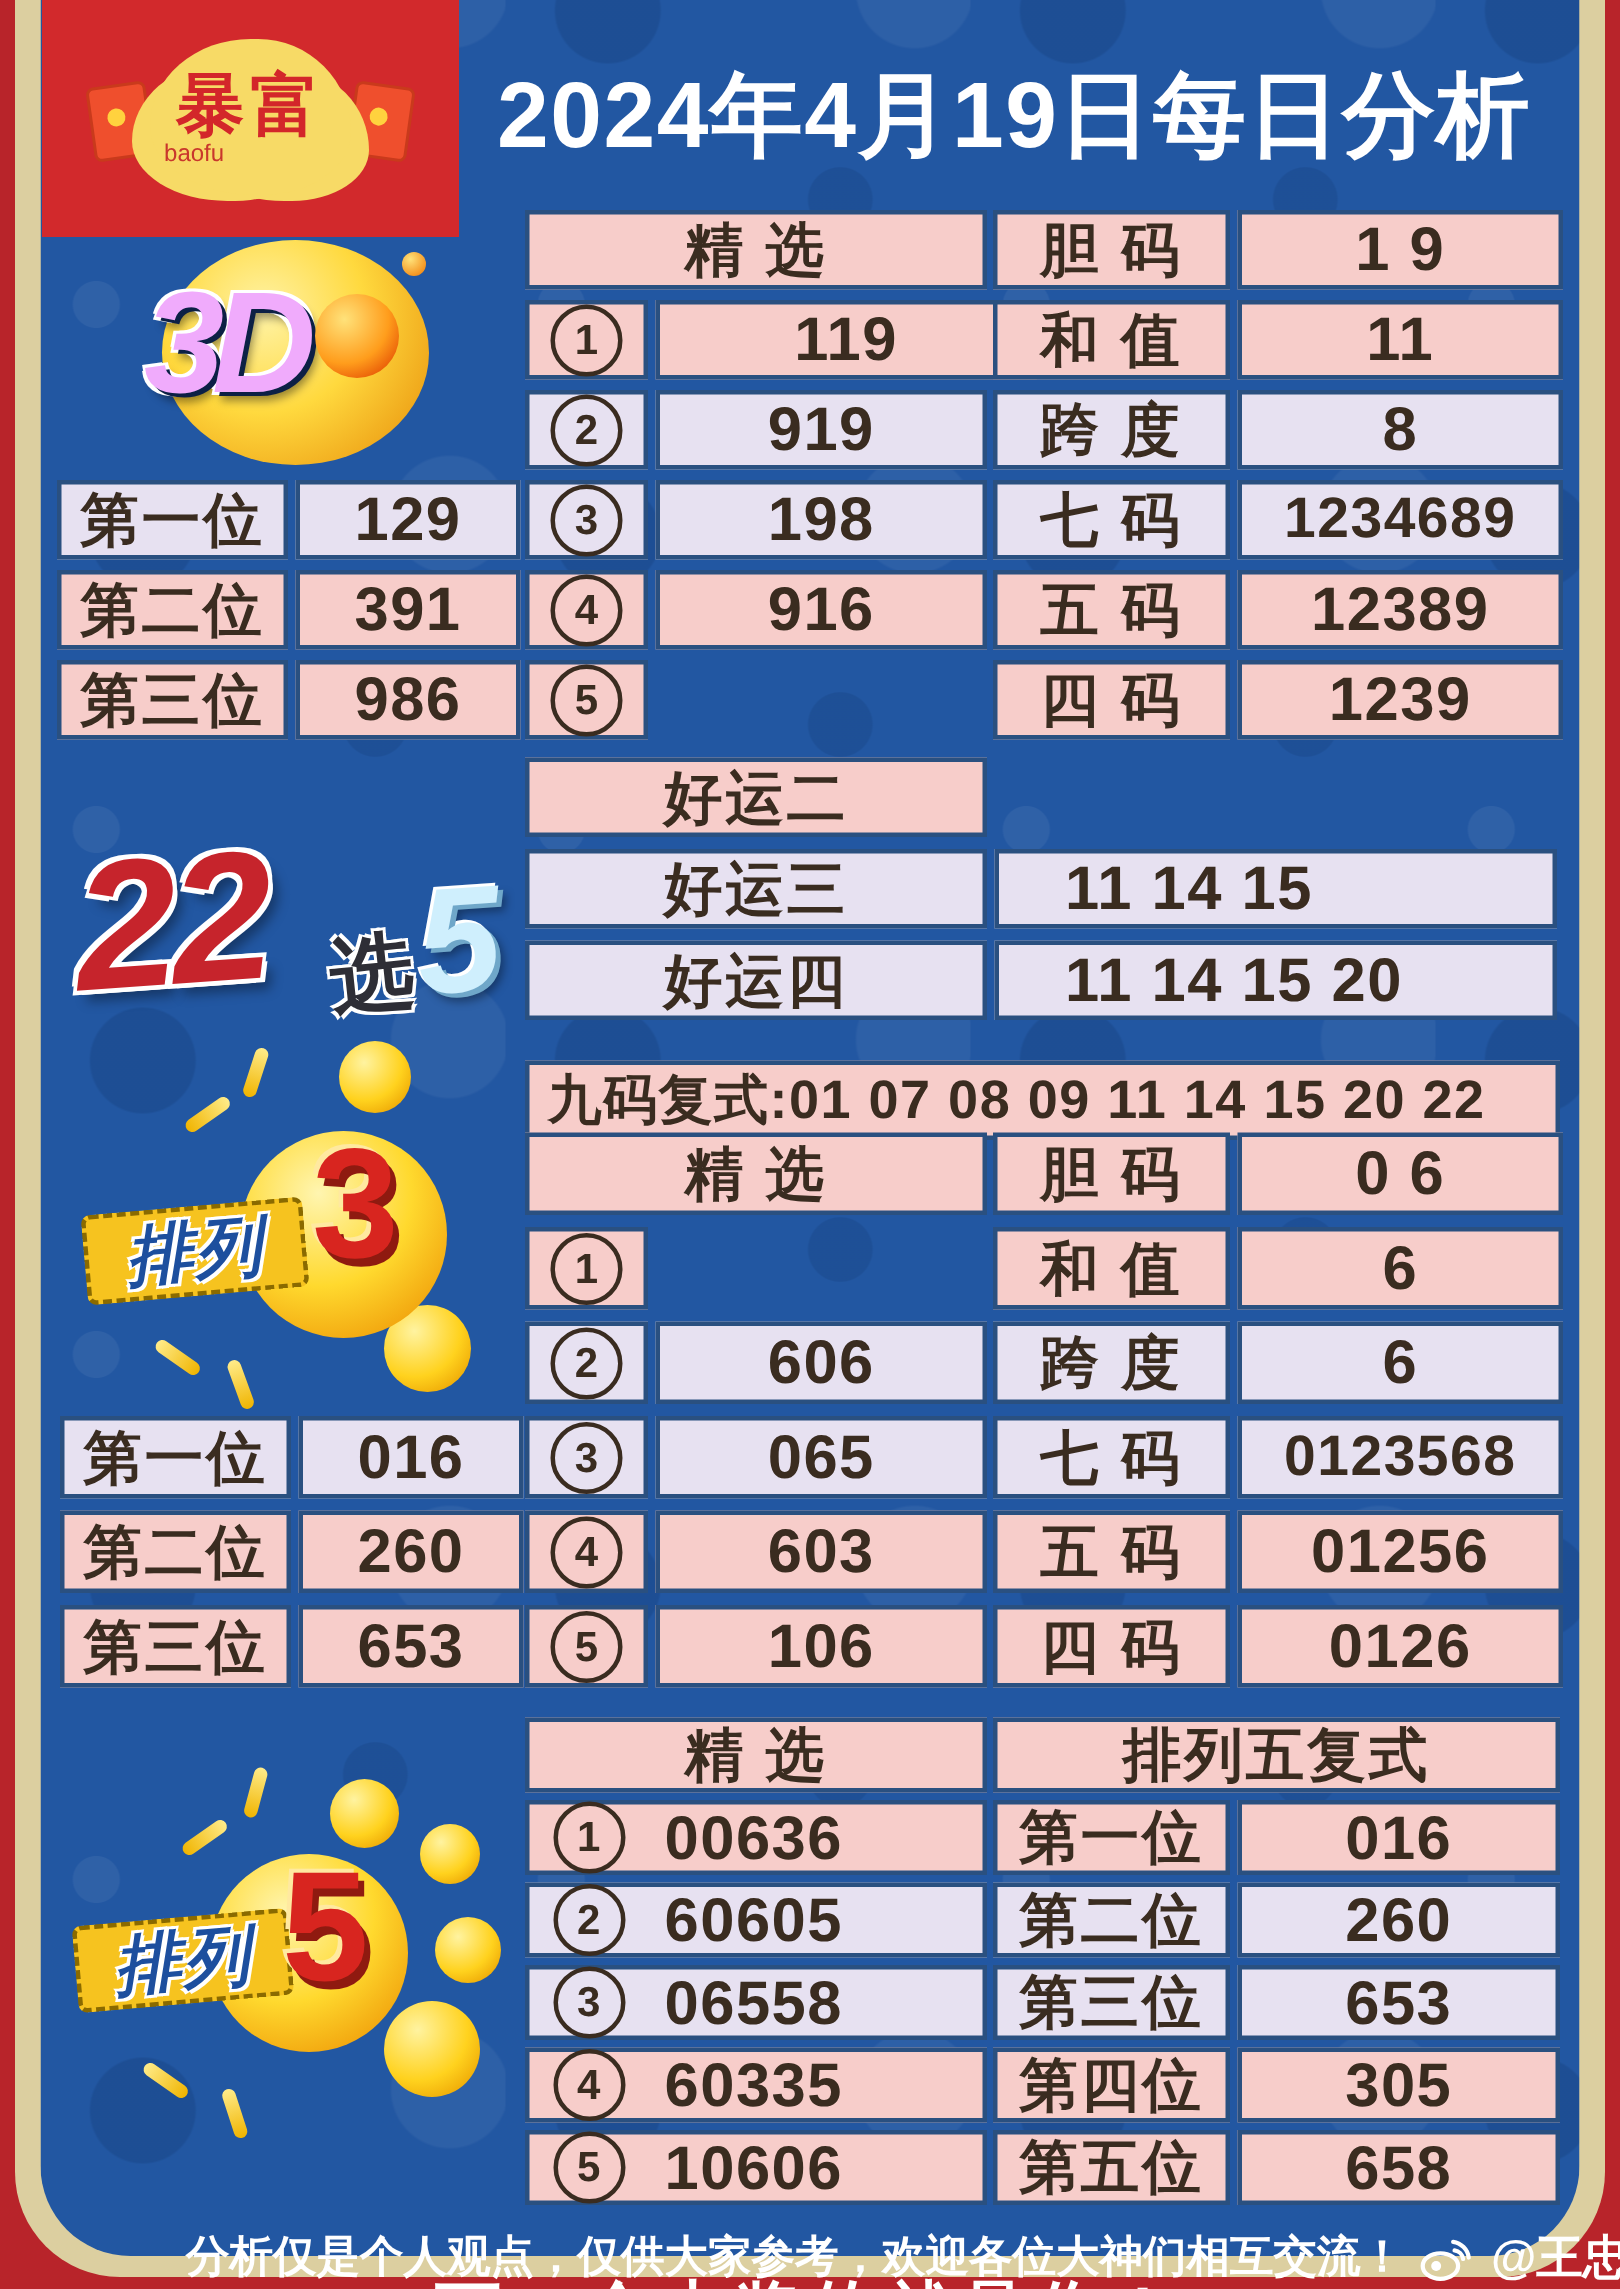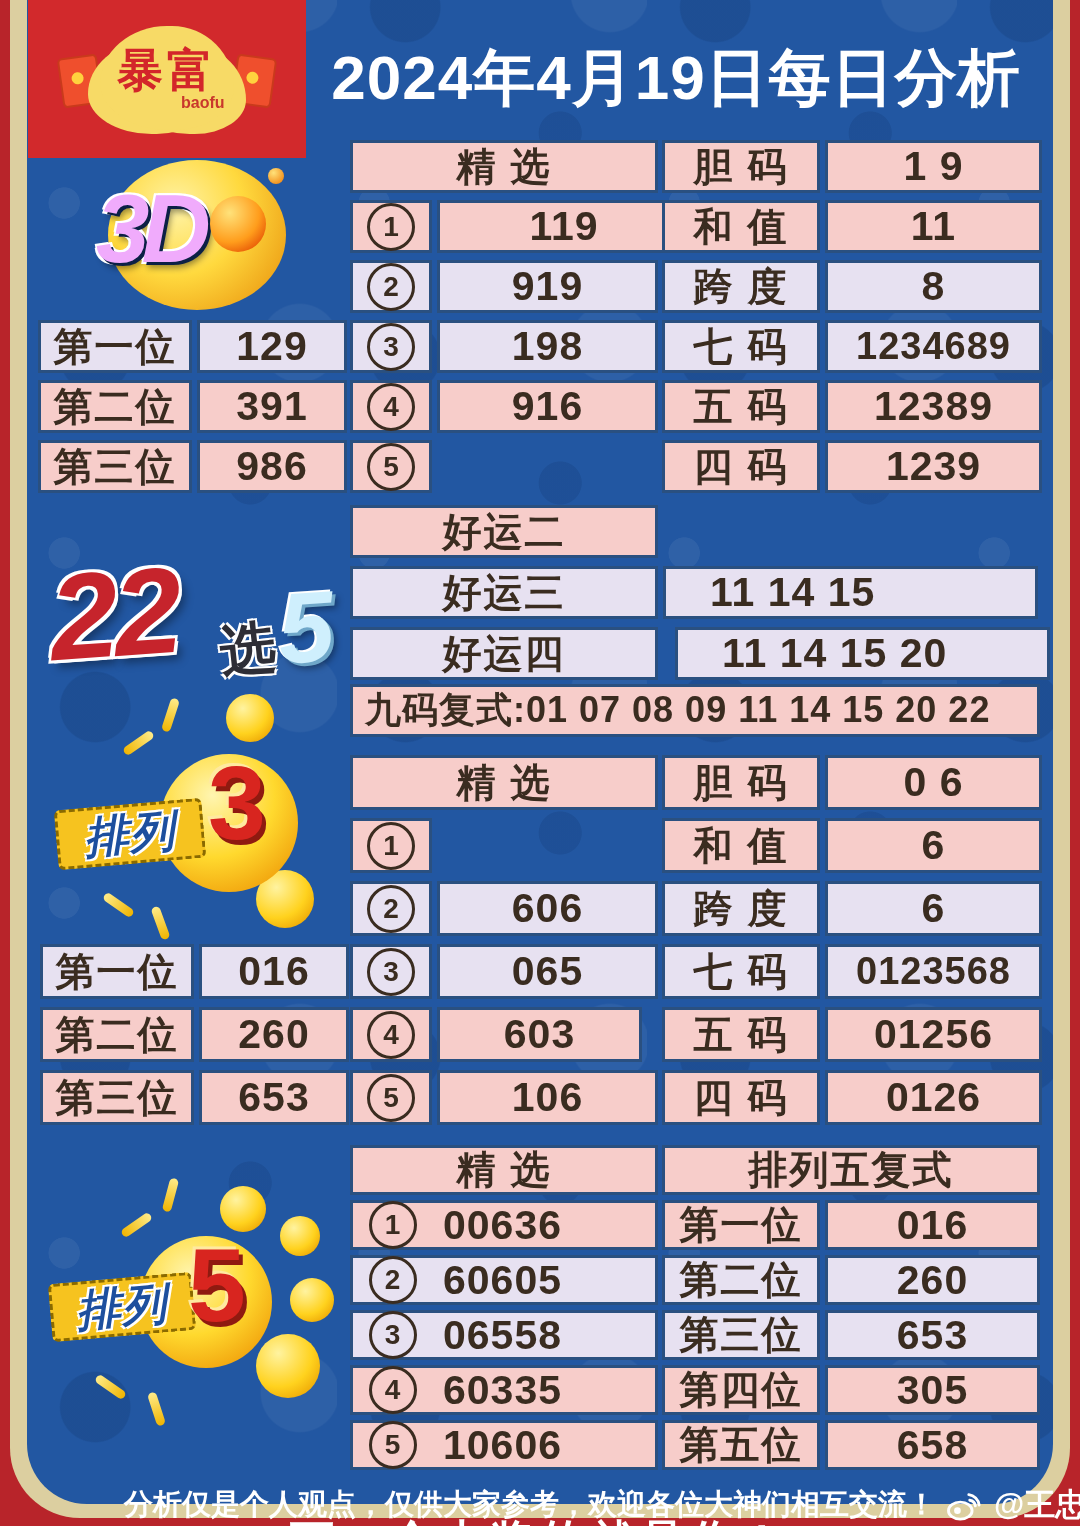--- a/index.html
+++ b/index.html
@@ -22,21 +22,21 @@
       radial-gradient(circle 40px at 88% 18%, rgba(255,255,255,.05) 96%, transparent),
       radial-gradient(circle 16px at 12% 78%, rgba(255,255,255,.06) 96%, transparent);
     background-size:310px 350px;
   }
   
   .banner{position:absolute;left:28px;top:0;width:278px;height:158px;background:#d2292c;}
   .cloud{position:absolute;left:72px;top:26px;width:134px;height:104px;background:#f7da66;
     border-radius:52% 48% 46% 54% / 58% 62% 42% 46%;
     box-shadow:-18px 10px 0 -6px #f7da66, 20px 12px 0 -8px #f7da66;}
   .cloud .zi{position:absolute;width:100%;top:14px;text-align:center;font-size:46px;font-weight:900;color:#d3262a;letter-spacing:4px;}
-  .cloud .py{position:absolute;width:86%;left:7%;top:68px;display:flex;justify-content:flex-end;font-size:16px;font-weight:bold;color:#c9372c;}
+  .cloud .py{position:absolute;width:86%;left:7%;top:68px;display:flex;justify-content:flex-start;font-size:16px;font-weight:normal;color:#c9372c;}
   .envelope{position:absolute;top:56px;width:36px;height:46px;background:#ef4f2d;border-radius:5px;border:2px solid #c93a1c;}
   .envelope::after{content:"";position:absolute;left:10px;top:14px;width:12px;height:12px;border-radius:50%;background:#ffd23e;}
   .env-l{left:32px;transform:rotate(-8deg);}
   .env-r{right:32px;transform:rotate(8deg);}
   .main-title{position:absolute;left:312px;top:30px;width:728px;height:96px;line-height:96px;
     text-align:center;font-size:62px;font-weight:900;color:#fff;letter-spacing:1px;white-space:nowrap;}
   
   .row{position:absolute;display:flex;gap:5px;}
   .cell{display:flex;align-items:center;justify-content:center;height:100%;
     font-weight:bold;color:#3a2c20;border:3px solid #2a5080;box-sizing:border-box;}
@@ -196,23 +196,23 @@
 
   <div class="row" style="left:350px;top:505px;height:53px;">
     <div class="cell pink lbl" style="width:308px;">好运二</div>
   </div>
   <div class="row" style="left:350px;top:566px;height:53px;align-items:flex-end;">
     <div class="cell lav lbl" style="width:308px;">好运三</div>
     <div class="cell lav val val-left" style="width:375px;">11 14 15</div>
   </div>
   <div class="row" style="left:350px;top:627px;height:53px;">
     <div class="cell lav lbl" style="width:308px;">好运四</div>
-    <div class="cell lav val val-left" style="width:375px;margin-left:12px;">11 14 15 20</div>
-  </div>
-  <div class="row" style="left:350px;top:684px;height:53px;">
+    <div class="cell lav val val-left" style="width:375px;">11 14 15 20</div>
+  </div>
+  <div class="row" style="left:350px;top:707px;height:53px;">
     <div class="cell pink nine" style="width:690px;font-weight:bold;">九码复式:01 07 08 09 11 14 15 20 22</div>
   </div>
 
   <div class="plogo" style="left:48px;top:692px;height:250px;">
     <div class="ray" style="left:118px;top:6px;transform:rotate(18deg);"></div>
     <div class="ray" style="left:86px;top:34px;transform:rotate(55deg);"></div>
     <div class="ray" style="left:66px;top:196px;transform:rotate(-55deg);"></div>
     <div class="ray" style="left:108px;top:214px;transform:rotate(-20deg);"></div>
     <div class="sball" style="left:178px;top:2px;width:48px;height:48px;"></div>
     <div class="sball" style="left:208px;top:178px;width:58px;height:58px;"></div>
@@ -268,21 +268,21 @@
   </div>
 
   <div class="row" style="left:40px;top:1007px;height:55px;">
     <div class="cell pink lbl" style="width:154px;">第二位</div>
     <div class="cell pink val" style="width:150px;">260</div>
   </div>
   <div class="row" style="left:350px;top:1007px;height:55px;">
     <div class="cell pink" style="width:82px;">
         <span class="circ">4</span>
       </div>
-    <div class="cell pink val" style="width:205px;">603</div>
+    <div class="cell pink val" style="width:221px;">603</div>
   </div>
   <div class="row" style="left:662px;top:1007px;height:55px;">
     <div class="cell pink lbl" style="width:158px;">五 码</div>
     <div class="cell pink val" style="width:217px;">01256</div>
   </div>
 
   <div class="row" style="left:40px;top:1070px;height:55px;">
     <div class="cell pink lbl" style="width:154px;">第三位</div>
     <div class="cell pink val" style="width:150px;">653</div>
   </div>

